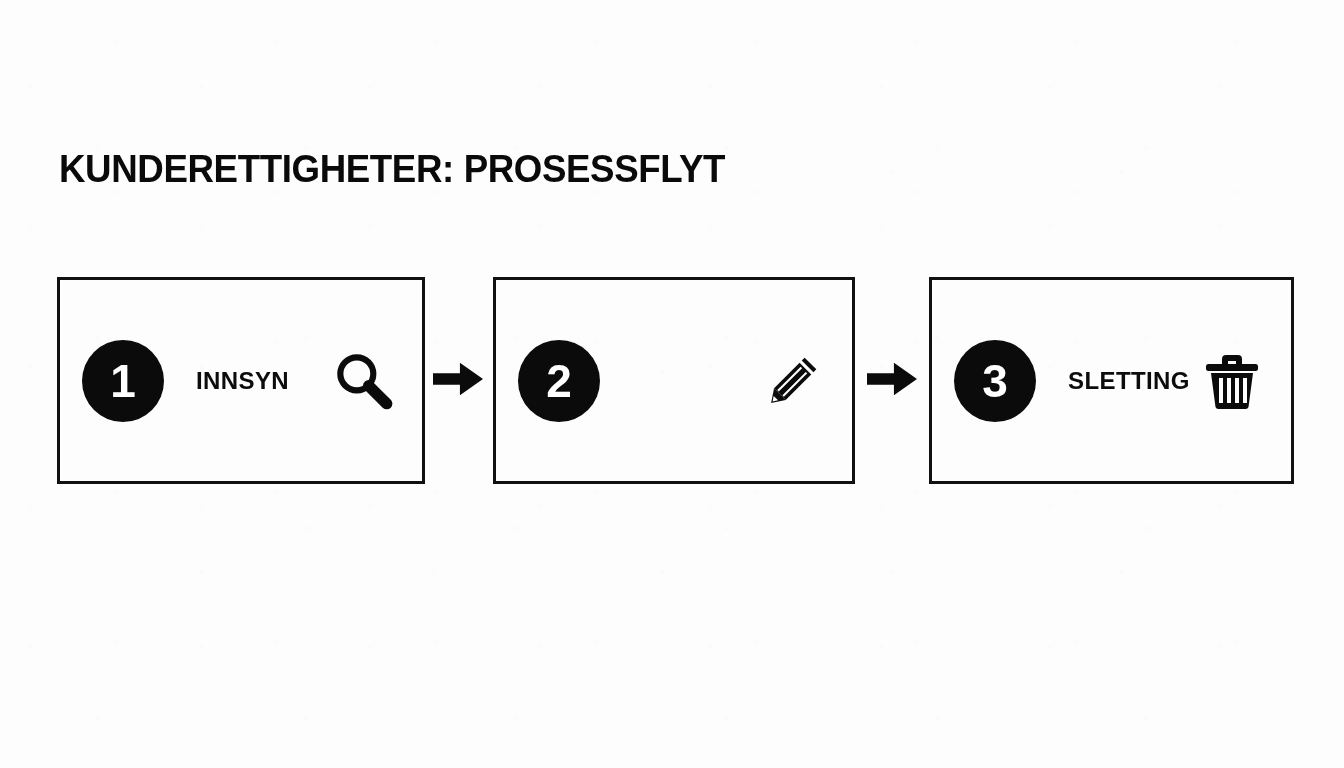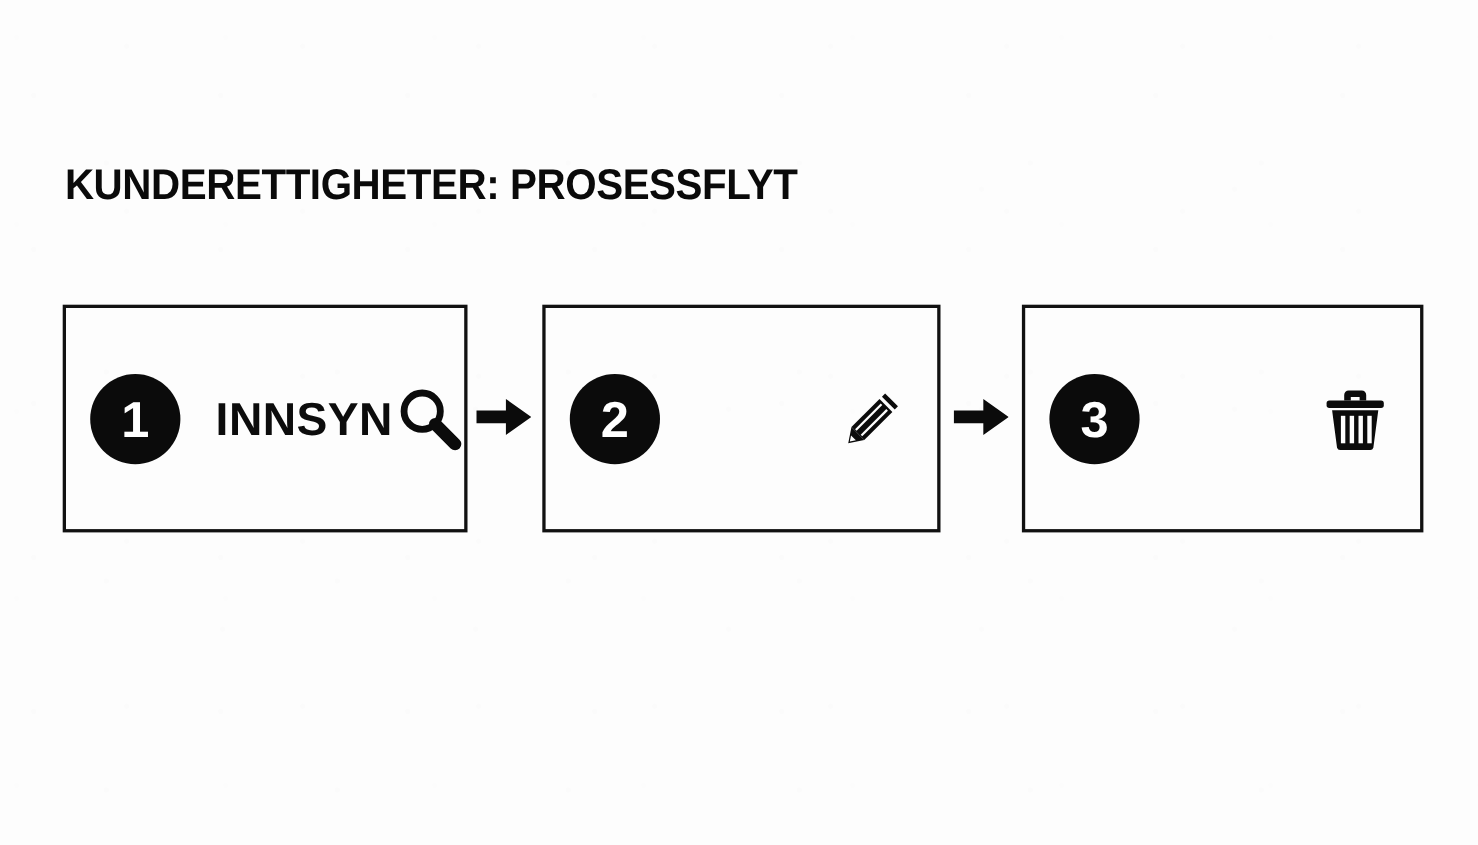--- a/index.html
+++ b/index.html
@@ -82,21 +82,21 @@
     display: flex;
     align-items: center;
     justify-content: center;
     font-size: 46px;
     font-weight: 700;
     line-height: 1;
     font-family: "Liberation Sans", sans-serif;
   }
 
   .step-label {
-    font-size: 42px;
+    font-size: 24px;
     font-weight: 700;
     letter-spacing: 0.4px;
     color: #0c0c0c;
     white-space: nowrap;
     margin-left: 32px;
     font-family: "Liberation Sans", sans-serif;
   }
 
   .step-icon {
     margin-left: auto;
@@ -174,20 +174,21 @@
 
   <div class="arrow arrow-2">
     <svg viewBox="0 0 52 34" width="50" height="34" aria-hidden="true">
       <path d="M0 11 H28 V0 L52 17 L28 34 V23 H0 Z" fill="#0b0b0b"></path>
     </svg>
   </div>
 
   <div class="step-box box-3">
     <div class="step-inner">
       <div class="step-badge">3</div>
+      <div class="step-label">SLETTING</div>
       <div class="step-icon">
         <svg viewBox="0 0 64 64" width="64" height="64" aria-hidden="true">
           <path d="M26 6 H38 A4 4 0 0 1 42 10 V15 H36 V12 H28 V15 H22 V10 A4 4 0 0 1 26 6 Z" fill="#0b0b0b"></path>
           <rect x="6" y="15" width="52" height="7" rx="2.5" fill="#0b0b0b"></rect>
           <path d="M11 24 H53 L48.5 58 A3 3 0 0 1 45.5 60 H18.5 A3 3 0 0 1 15.5 58 Z" fill="#0b0b0b"></path>
           <rect x="19" y="29" width="4" height="25" fill="#fdfdfd"></rect>
           <rect x="27" y="29" width="4" height="25" fill="#fdfdfd"></rect>
           <rect x="35" y="29" width="4" height="25" fill="#fdfdfd"></rect>
           <rect x="43" y="29" width="4" height="25" fill="#fdfdfd"></rect>
         </svg>

